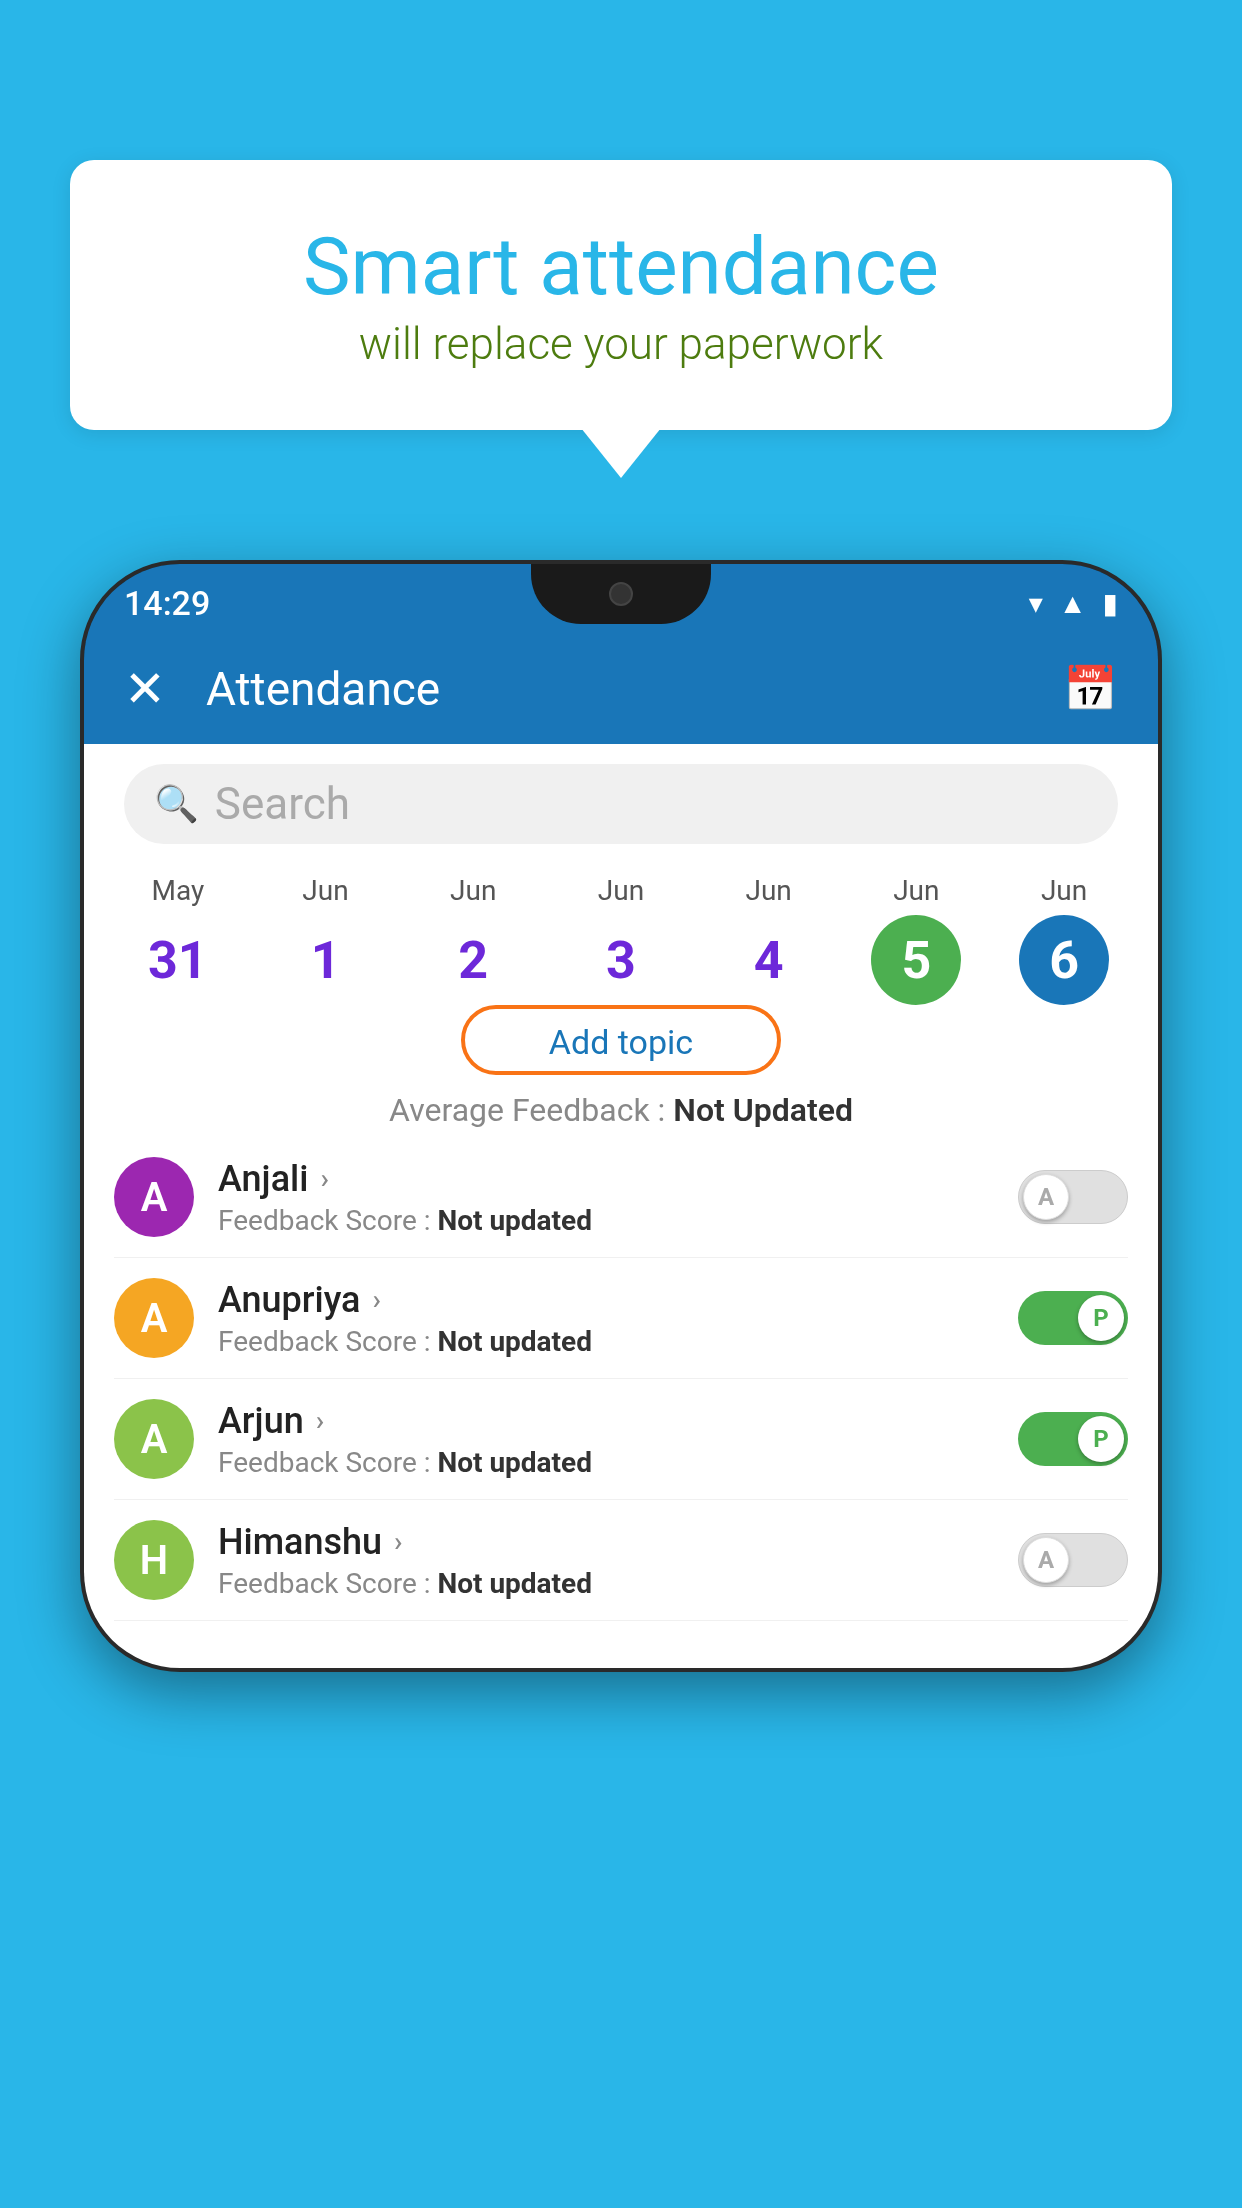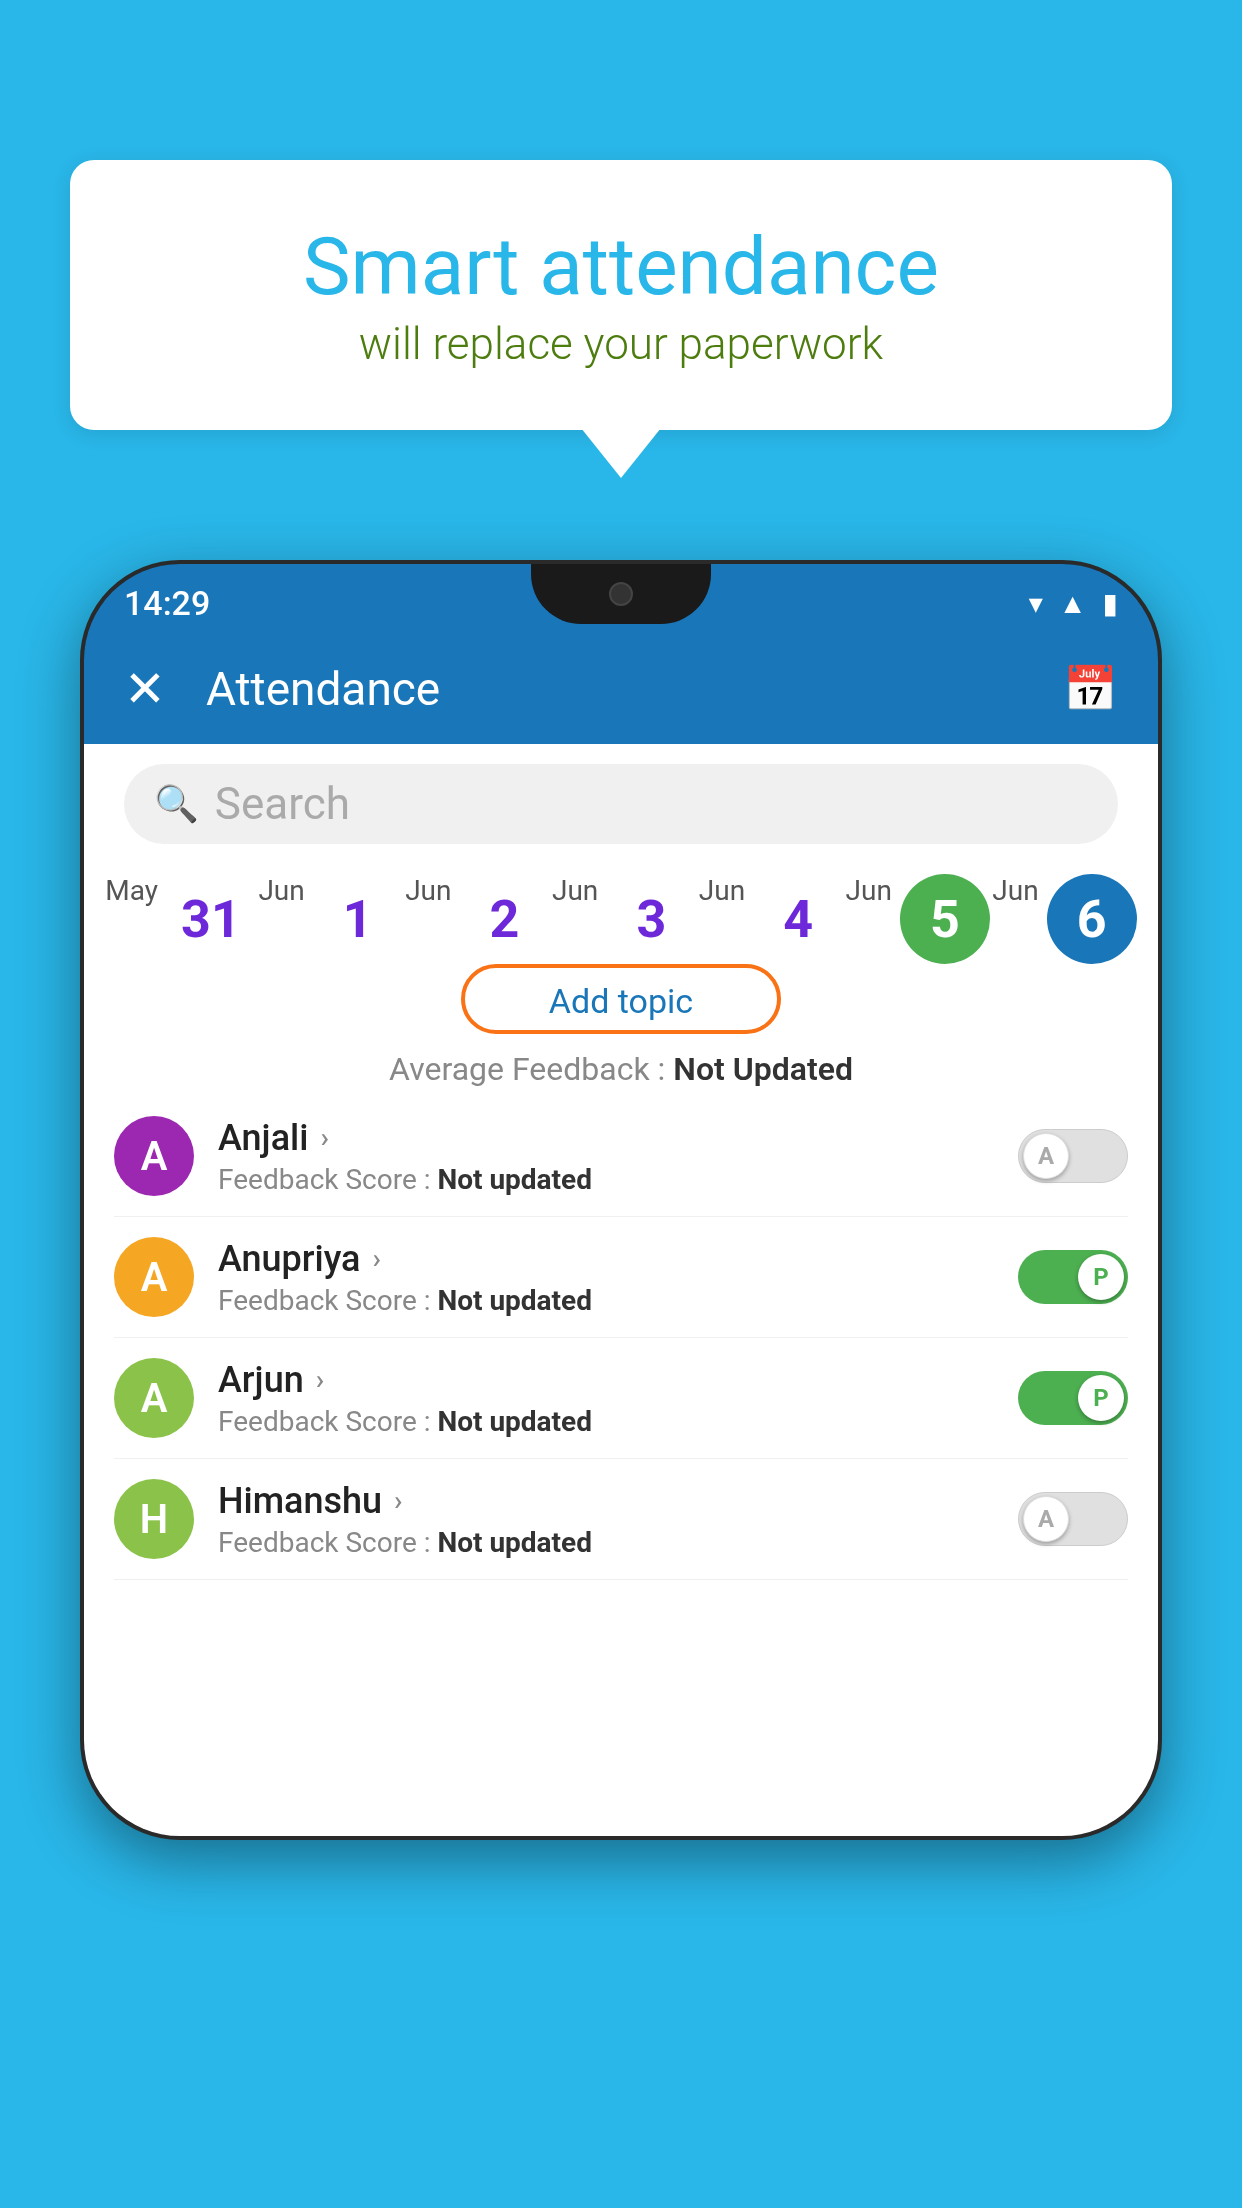--- a/index.html
+++ b/index.html
@@ -60,21 +60,21 @@
     .phone-wrapper {
       position: absolute;
       top: 560px;
       left: 80px;
       right: 80px;
       bottom: 0;
     }
 
     .phone {
       width: 100%;
-      height: 1280px;
+      height: 1112px;
       background: #1a1a1a;
       border-radius: 100px;
       position: relative;
       overflow: hidden;
       box-shadow: 0 20px 60px rgba(0,0,0,0.4);
       border: 4px solid #2a2a2a;
     }
 
     
     .notch {
@@ -204,22 +204,22 @@
     
     .calendar-strip {
       padding: 10px 20px 0;
       display: flex;
       justify-content: space-around;
       align-items: center;
     }
 
     .cal-day {
       display: flex;
-      flex-direction: row;
-      align-items: flex-start;
+      flex-direction: column;
+      align-items: center;
       gap: 8px;
     }
 
     .cal-month {
       font-size: 28px;
       color: #555;
     }
 
     .cal-date {
       font-size: 52px;

